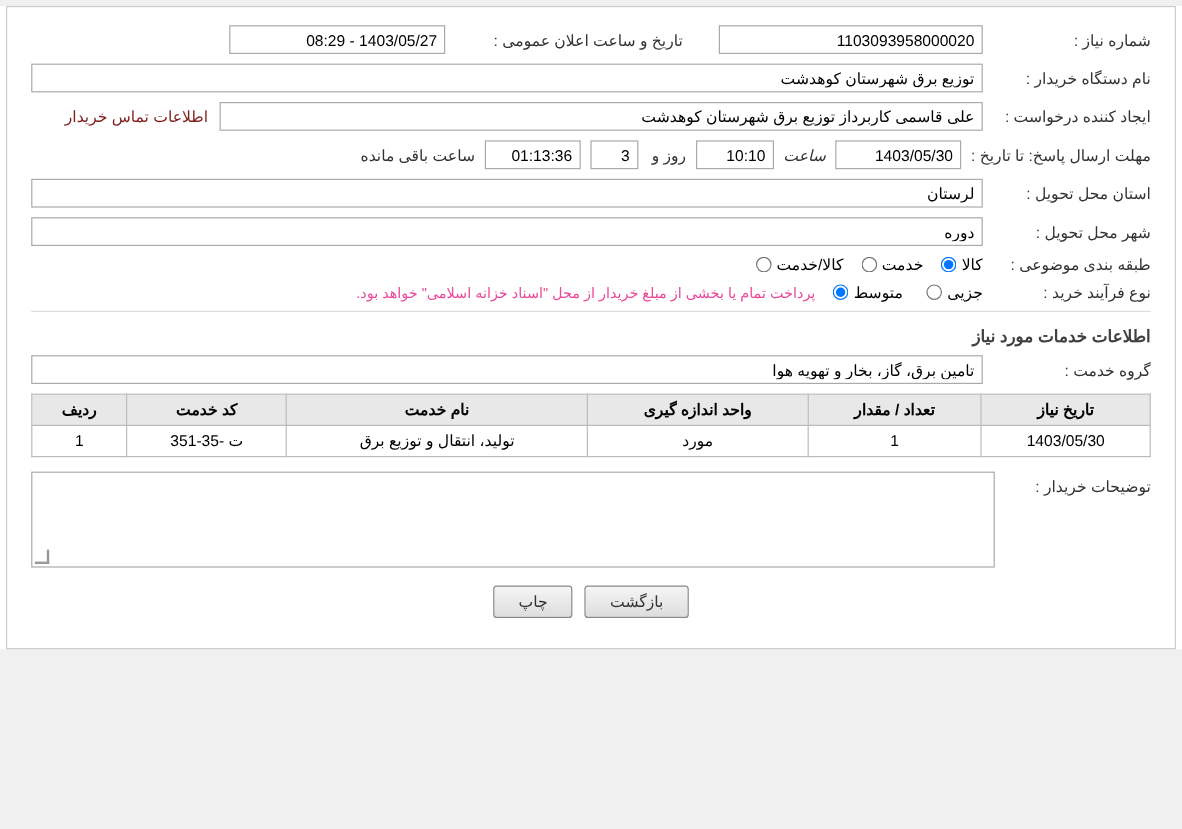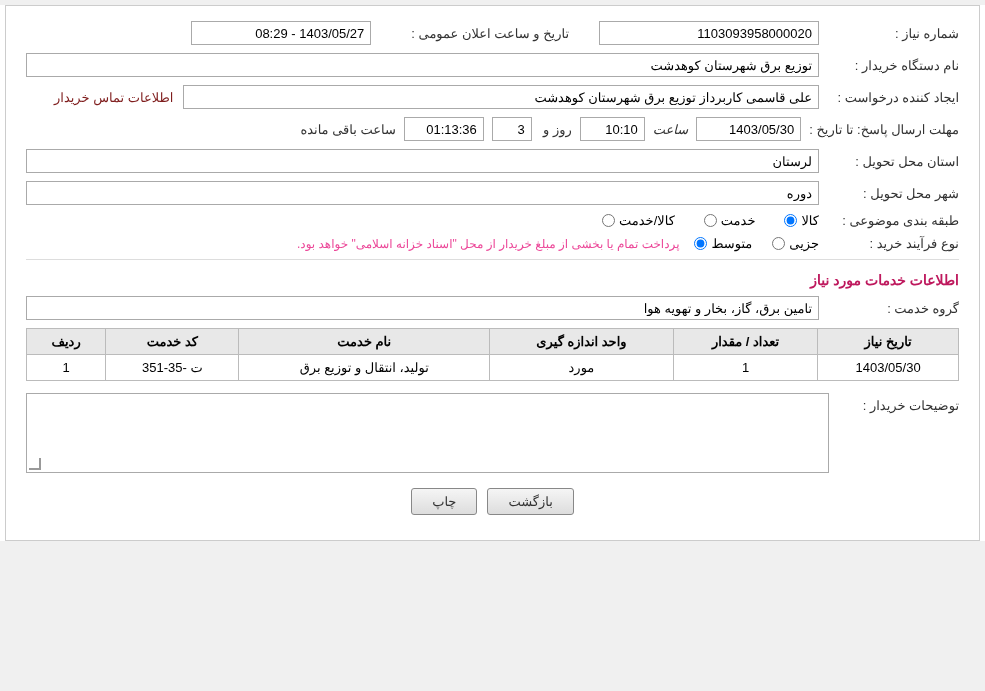--- a/index.html
+++ b/index.html
@@ -49,30 +49,30 @@
       height: 24px;
       font-family: Tahoma, Arial, sans-serif;
       font-size: 13px;
       direction: rtl;
     }
     .input-full { flex: 1; }
     .text-blue { color: #7f1d1d; cursor: pointer; margin-left: 28px; }
     .radio-group {
       display: flex;
       align-items: center;
-      gap: 29px;
+      gap: 15px;
       flex-direction: row-reverse;
     }
     .radio-item {
       display: flex;
       align-items: center;
       gap: 4px;
     }
     .divider-title {
-      color: #be185d;
+      color: #404040;
       font-weight: bold;
       font-size: 14px;
       margin: 12px 0 8px 0;
       text-align: right;
     }
     .table-section {
       margin-top: 5px;
     }
     .data-table {
       width: 100%;

